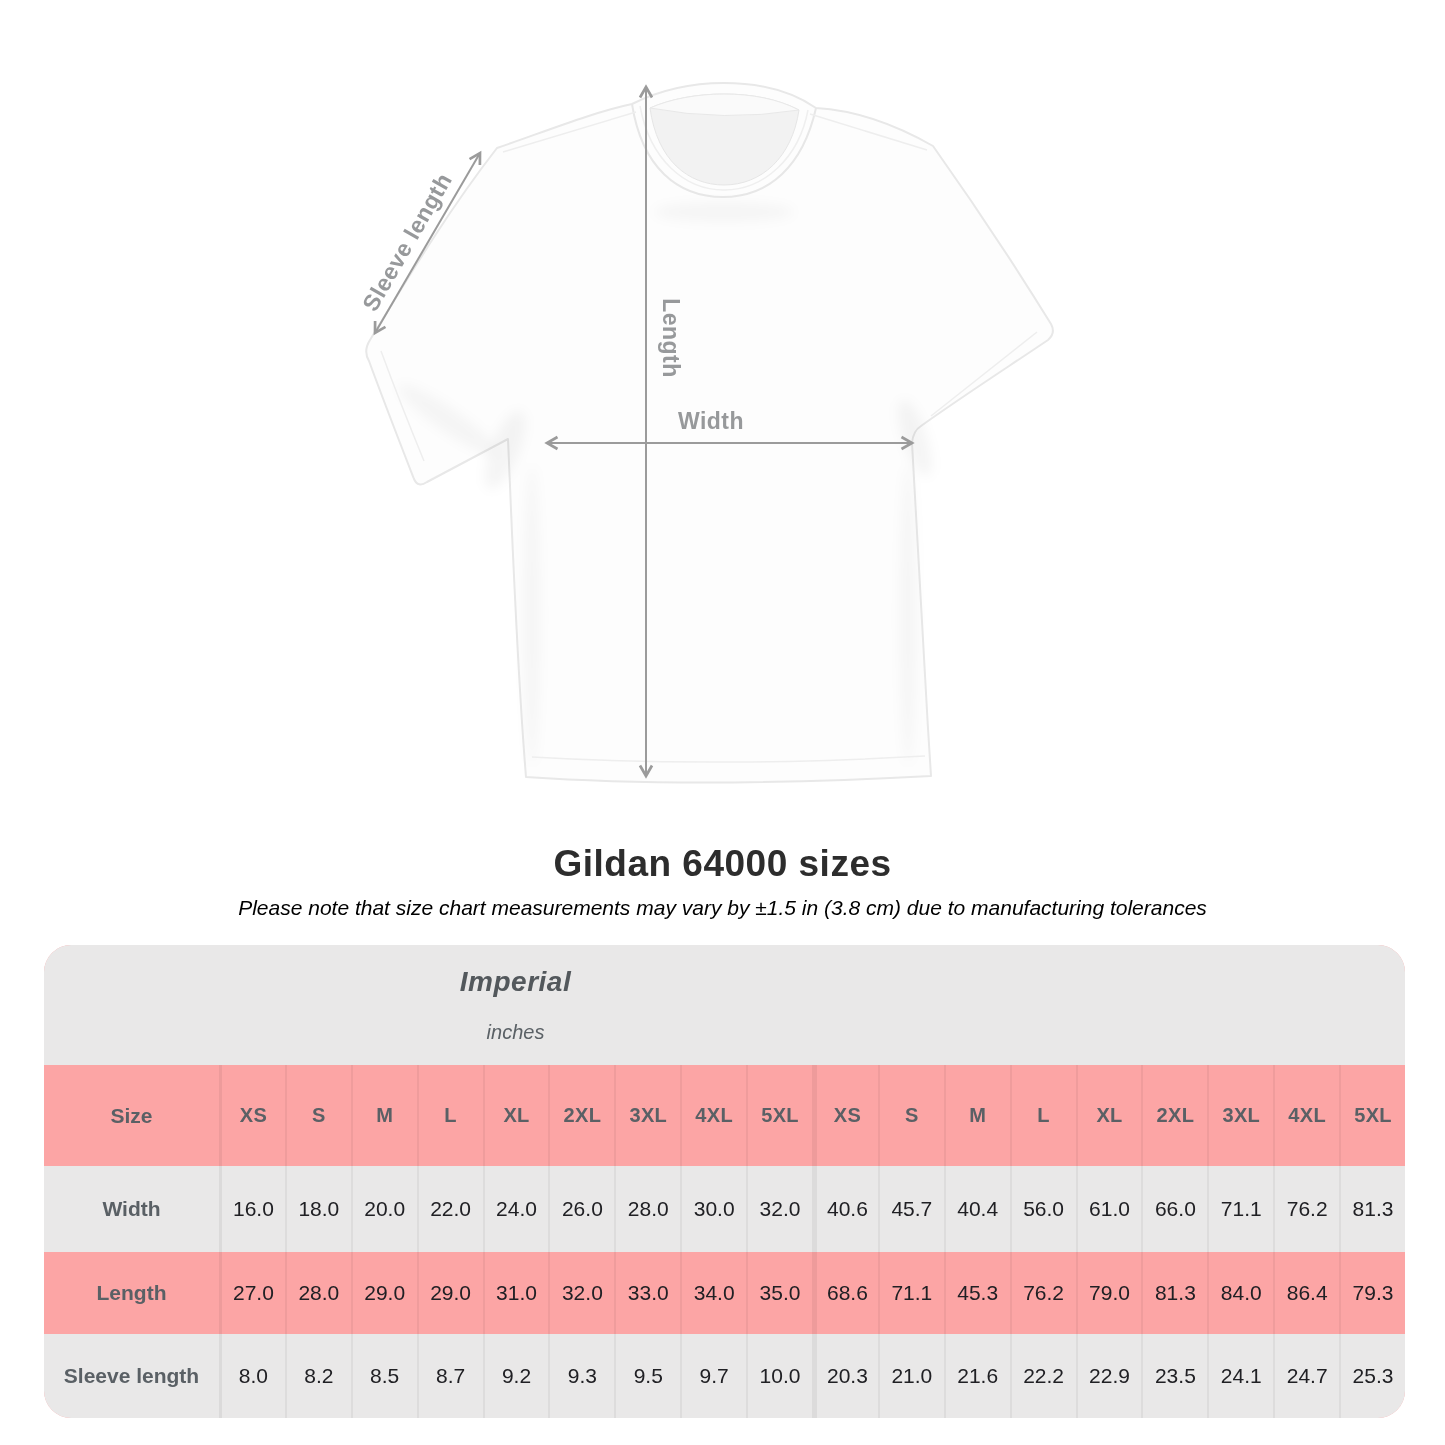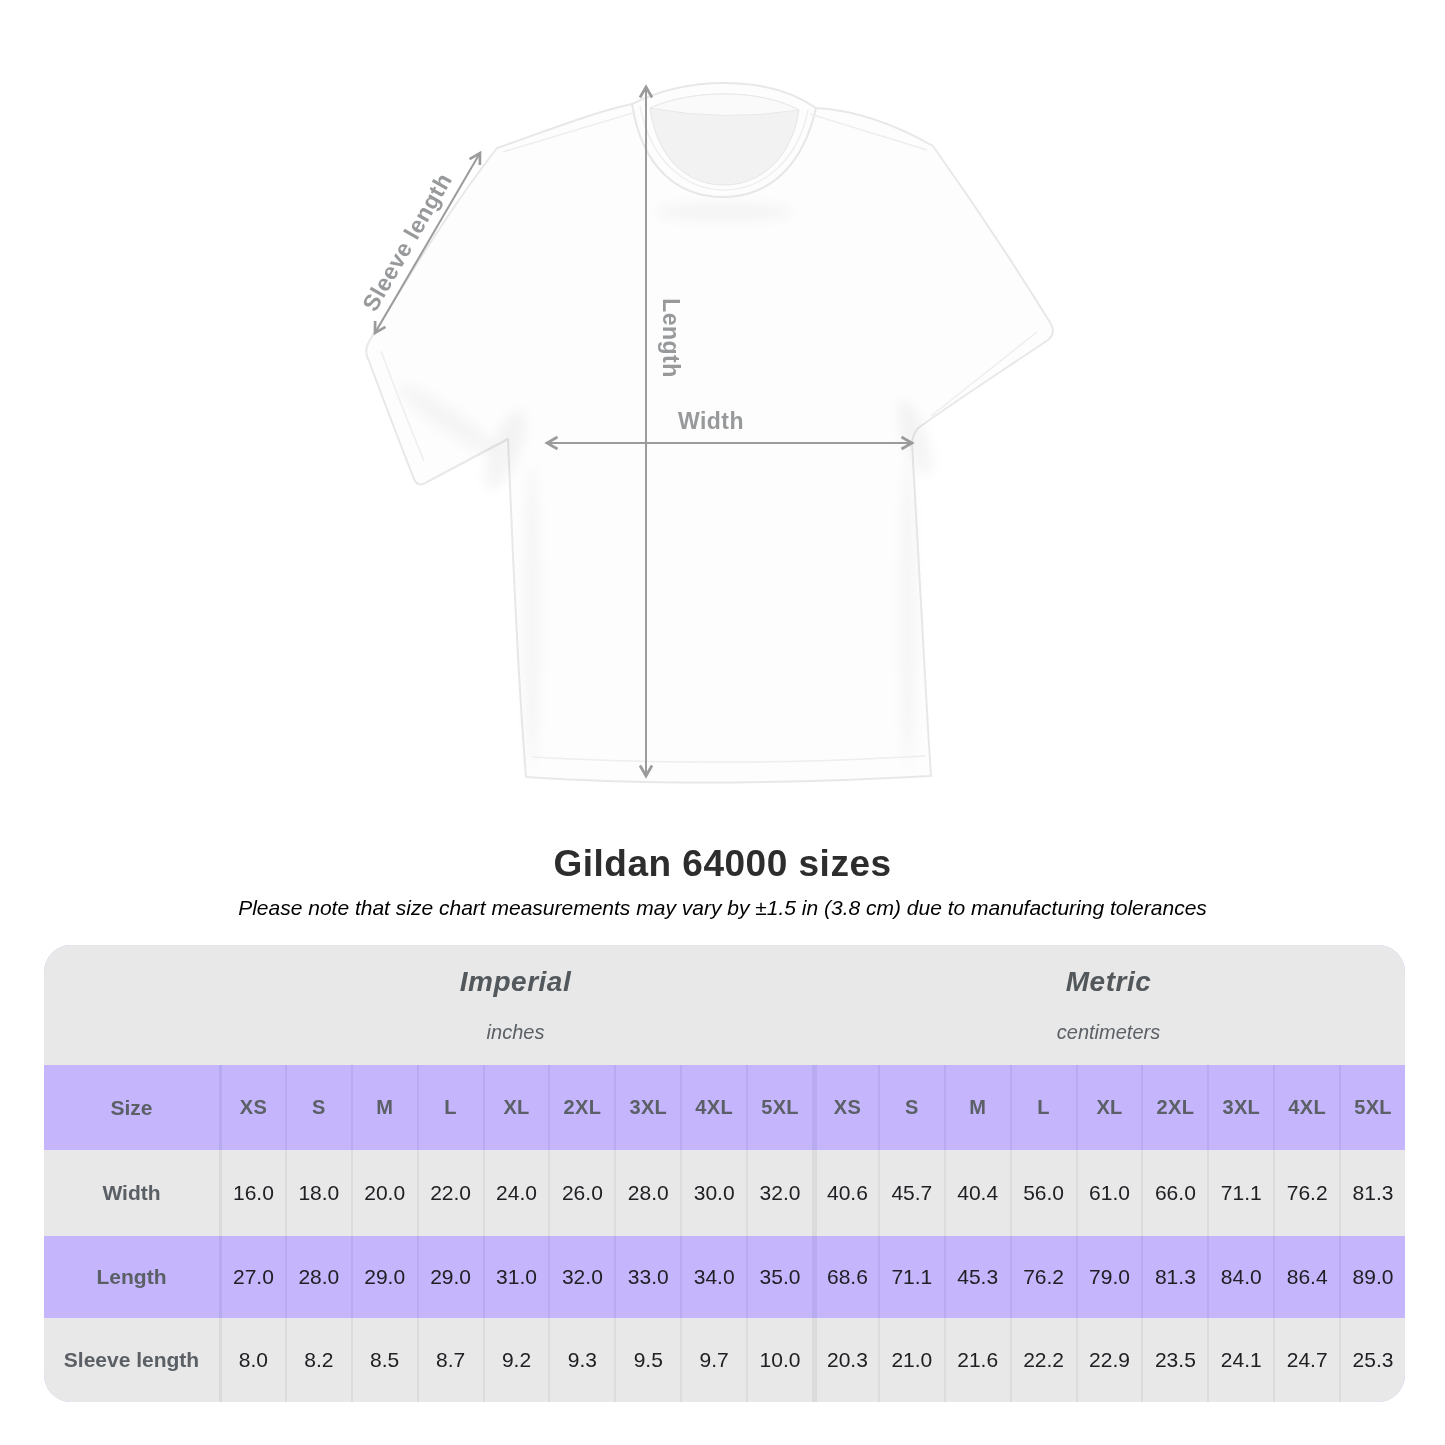--- a/index.html
+++ b/index.html
@@ -14,26 +14,26 @@
     position:absolute;left:0;right:0;top:843px;text-align:center;
     font-size:37px;font-weight:bold;color:#2d2d2d;letter-spacing:.5px;
   }
   .subtitle{
     position:absolute;left:0;right:0;top:896px;text-align:center;
     font-size:21px;font-style:italic;color:#000000;
   }
   
   .size-table{
     position:absolute;left:44px;top:945px;width:1361px;
-    border-radius:27px;overflow:hidden;background:#c4b5fd;
+    border-radius:27px;overflow:hidden;background:#fca5a5;
   }
   .row{display:grid;grid-template-columns:175px repeat(18,1fr);}
   .row.gray{background:#e9e8e8;}
   .band{height:120px;}
-  .r-size{height:85px;}
+  .r-size{height:101px;}
   .r-width{height:86px;}
   .r-length{height:82px;}
   .r-sleeve{height:84px;}
   .bcell{display:flex;flex-direction:column;align-items:center;justify-content:center;}
   .bcell.corner{grid-column:1;}
   .bcell.span9a{grid-column:2 / span 9;}
   .bcell.span9b{grid-column:11 / span 9;}
   .u-name{font-size:28px;font-weight:bold;font-style:italic;color:#53585c;letter-spacing:.5px;}
   .u-sub{font-size:20px;font-style:italic;color:#5b6166;margin-top:23px;}
   .c{
@@ -119,24 +119,20 @@
   <div class="title">Gildan 64000 sizes</div>
   <div class="subtitle">Please note that size chart measurements may vary by ±1.5 in (3.8 cm) due to manufacturing tolerances</div>
 
   <div class="size-table">
 
     <div class="row gray band">
       <div class="bcell corner"></div>
       <div class="bcell span9a">
         <div class="u-name">Imperial</div>
         <div class="u-sub">inches</div>
-      </div>
-      <div class="bcell span9b">
-        <div class="u-name">Metric</div>
-        <div class="u-sub">centimeters</div>
       </div>
     </div>
 
     <div class="row r-size">
       <div class="c lbl">Size</div>
       <div class="c h first">XS</div>
       <div class="c h">S</div>
       <div class="c h">M</div>
       <div class="c h">L</div>
       <div class="c h">XL</div>
@@ -189,21 +185,21 @@
       <div class="c">34.0</div>
       <div class="c">35.0</div>
       <div class="c sec">68.6</div>
       <div class="c">71.1</div>
       <div class="c">45.3</div>
       <div class="c">76.2</div>
       <div class="c">79.0</div>
       <div class="c">81.3</div>
       <div class="c">84.0</div>
       <div class="c">86.4</div>
-      <div class="c">89.0</div>
+      <div class="c">79.3</div>
     </div>
 
     <div class="row gray r-sleeve">
       <div class="c lbl">Sleeve length</div>
       <div class="c first">8.0</div>
       <div class="c">8.2</div>
       <div class="c">8.5</div>
       <div class="c">8.7</div>
       <div class="c">9.2</div>
       <div class="c">9.3</div>

